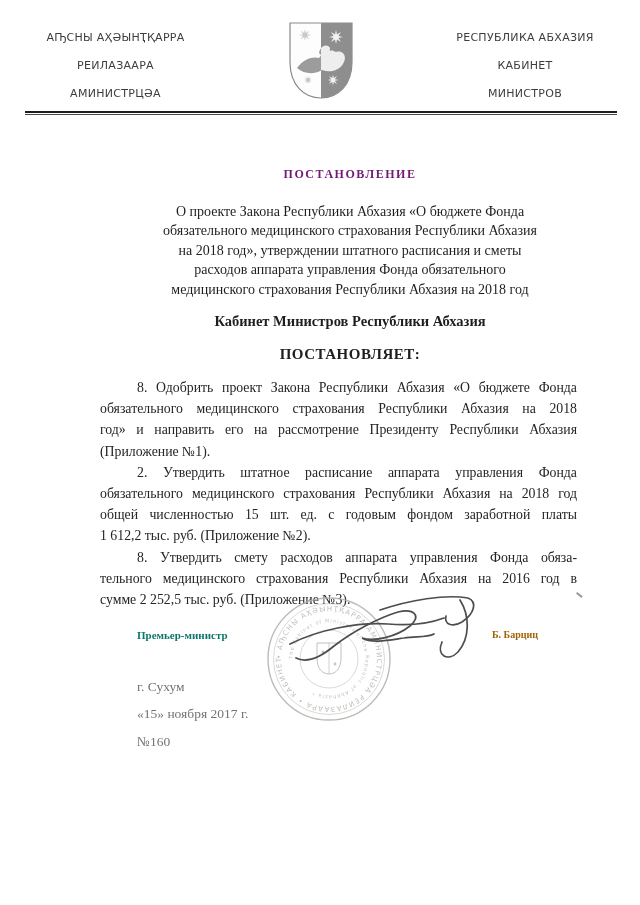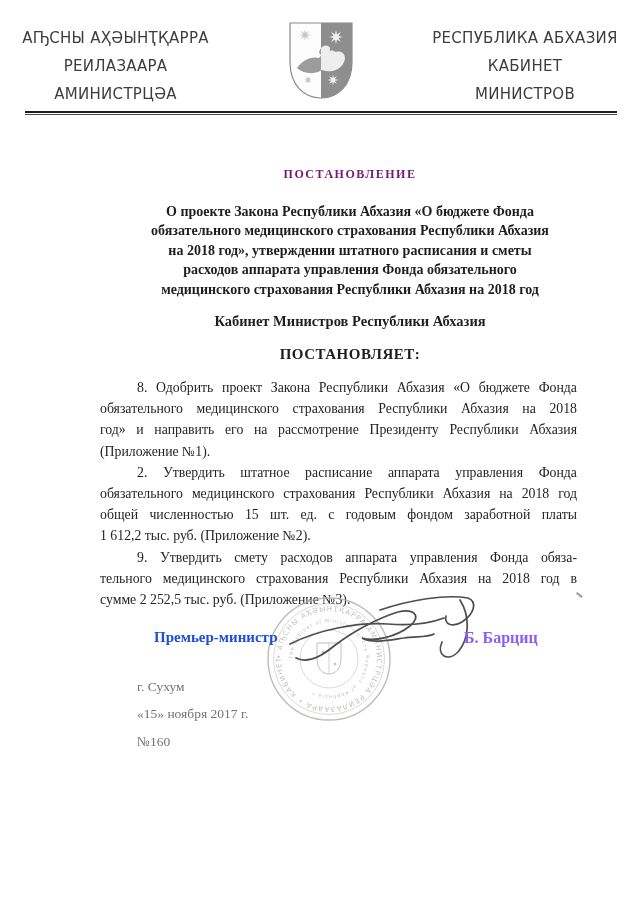--- a/index.html
+++ b/index.html
@@ -9,47 +9,47 @@
     background:#ffffff;
     overflow:hidden;
     font-family:"Liberation Serif","DejaVu Serif",serif;
     color:#262626;
     border-bottom:1px solid #ececec;
   }
   
   .org{
     position:absolute;top:24px;
     font-family:"DejaVu Sans","Liberation Sans",sans-serif;
-    font-size:15px;letter-spacing:.3px;
+    font-size:11px;letter-spacing:.3px;
     line-height:28px;text-align:center;color:#3d3d3d;
   }
   .org-left{left:18px;width:195px;}
   .org-right{left:425px;width:200px;}
   .emblem{position:absolute;left:289px;top:22px;width:64px;height:78px;}
   .rule{position:absolute;left:25px;top:111px;width:592px;}
   .rule-thick{height:2px;background:#1d1d1d;}
   .rule-thin{height:1px;background:#4a4a4a;margin-top:1px;}
   
   .center-col{position:absolute;left:103px;width:494px;text-align:center;}
   .doc-title{top:167px;font-size:12px;font-weight:bold;letter-spacing:1.5px;color:#701a75;}
-  .subject{top:202px;font-size:14px;font-weight:bold;line-height:19.4px;color:#1e1e1e;}
+  .subject{top:202px;font-size:14px;font-weight:normal;line-height:19.4px;color:#1e1e1e;}
   .subject .sline{white-space:nowrap;}
   .issuer{top:313px;font-size:14.5px;font-weight:bold;white-space:nowrap;color:#1e1e1e;}
   .resolves{top:346px;font-size:15px;font-weight:bold;letter-spacing:.5px;color:#1e1e1e;}
   
   .body-text{
     position:absolute;left:100px;top:377px;width:477px;
     font-size:13.8px;line-height:21.2px;color:#242424;
   }
   .line{text-align:left;}
   .just{text-align:justify;text-align-last:justify;}
   .indent{text-indent:37px;}
   
-  .sig-role{position:absolute;left:154px;top:629px;font-size:15px;font-weight:bold;white-space:nowrap;color:#1d4ed8;z-index:3;}
-  .sig-name{position:absolute;left:464px;top:629px;font-size:16px;font-weight:bold;white-space:nowrap;color:#8b5cf6;z-index:3;}
+  .sig-role{position:absolute;left:137px;top:629px;font-size:11px;font-weight:bold;white-space:nowrap;color:#0f766e;z-index:3;}
+  .sig-name{position:absolute;left:492px;top:629px;font-size:10px;font-weight:bold;white-space:nowrap;color:#a16207;z-index:3;}
   .seal-sig{position:absolute;left:258px;top:578px;width:260px;height:175px;z-index:2;}
   .footer-lines{position:absolute;left:137px;top:673px;font-size:13.5px;line-height:27.3px;color:#737373;z-index:3;}
   .speck{
     position:absolute;left:576px;top:594px;width:7px;height:1.5px;
     background:#9a9a9a;transform:rotate(38deg);z-index:1;
   }
 </style>
 </head>
 <body>
 
@@ -115,22 +115,22 @@
       <div class="line just">год» и направить его на рассмотрение Президенту Республики Абхазия</div>
       <div class="line">(Приложение №1).</div>
     </div>
     <div class="para">
       <div class="line just indent">2. Утвердить штатное расписание аппарата управления Фонда</div>
       <div class="line just">обязательного медицинского страхования Республики Абхазия на 2018 год</div>
       <div class="line just">общей численностью 15 шт. ед. с годовым фондом заработной платы</div>
       <div class="line">1 612,2 тыс. руб. (Приложение №2).</div>
     </div>
     <div class="para">
-      <div class="line just indent">9. Утвердить смету расходов аппарата управления Фонда обяза-</div>
-      <div class="line just">тельного медицинского страхования Республики Абхазия на 2018 год в</div>
+      <div class="line just indent">8. Утвердить смету расходов аппарата управления Фонда обяза-</div>
+      <div class="line just">тельного медицинского страхования Республики Абхазия на 2016 год в</div>
       <div class="line">сумме 2 252,5 тыс. руб. (Приложение №3).</div>
     </div>
   </div>
 
   <svg class="seal-sig" viewBox="0 0 260 175">
     <defs>
       <path id="ring1" d="M 23,81 a 48,48 0 1 1 96,0 a 48,48 0 1 1 -96,0"></path>
       <path id="ring2" d="M 34.5,81 a 36.5,36.5 0 1 1 73,0 a 36.5,36.5 0 1 1 -73,0"></path>
     </defs>
 

